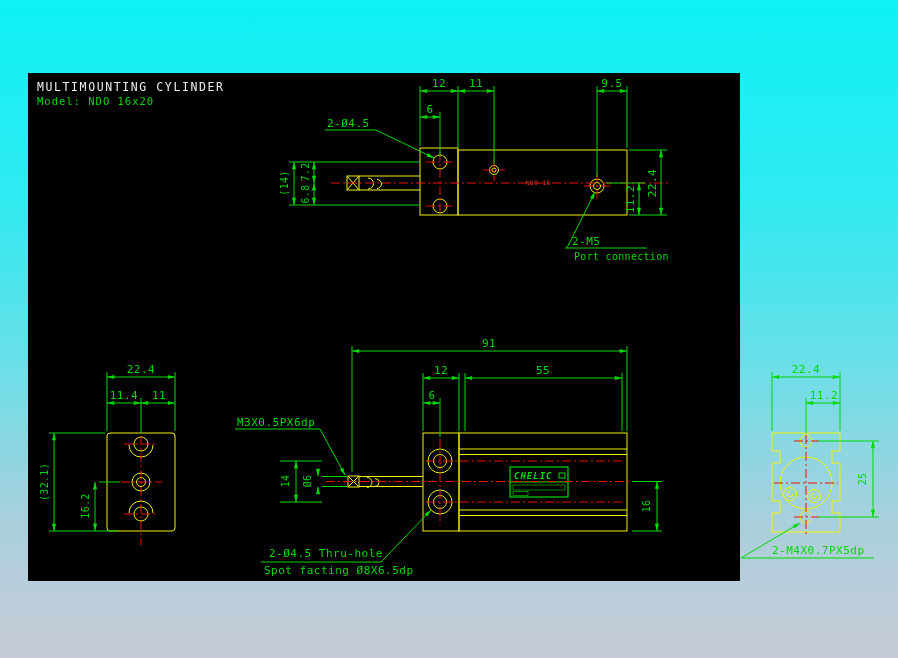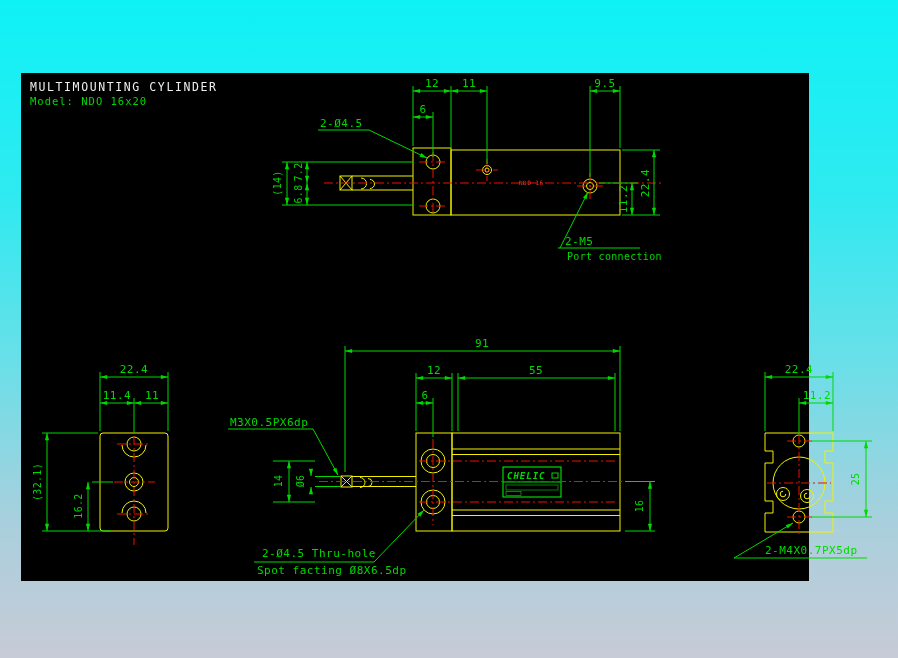--- a/index.html
+++ b/index.html
@@ -1,21 +1,21 @@
 <!DOCTYPE html>
 <html><head>
 <meta charset="utf-8">
 <style>
   html,body{margin:0;padding:0}
   body{
     width:898px;height:658px;overflow:hidden;position:relative;
     background:linear-gradient(180deg,#0ef2f6 0%,#2feaf0 30%,#6adfe8 55%,#aacfdc 80%,#c7cbd7 100%);
     font-family:"DejaVu Sans Mono","Liberation Mono",monospace;
   }
-  #canvas{position:absolute;left:21px;top:73px;width:788px;height:508px;background:#000;}
+  #canvas{position:absolute;left:28px;top:73px;width:712px;height:508px;background:#000;}
   svg{position:absolute;left:0;top:0}
   .y{stroke:#f2f200;fill:none;stroke-width:1}
   .r{stroke:#ee1100;fill:none;stroke-width:1;stroke-dasharray:9 3 2 3}
   .g{stroke:#00d900;fill:none;stroke-width:1}
   .gb{stroke:#00d900;fill:none;stroke-width:1.2}
   text{font-family:"DejaVu Sans Mono","Liberation Mono",monospace}
   .t{fill:#00d900;font-size:11px;letter-spacing:.5px}
   .ts{fill:#00d900;font-size:10px;letter-spacing:.3px}
   .ttl{fill:#efefef;font-size:11.5px;letter-spacing:1.6px}
   .tmd{fill:#00d900;font-size:10.5px;letter-spacing:1px}

